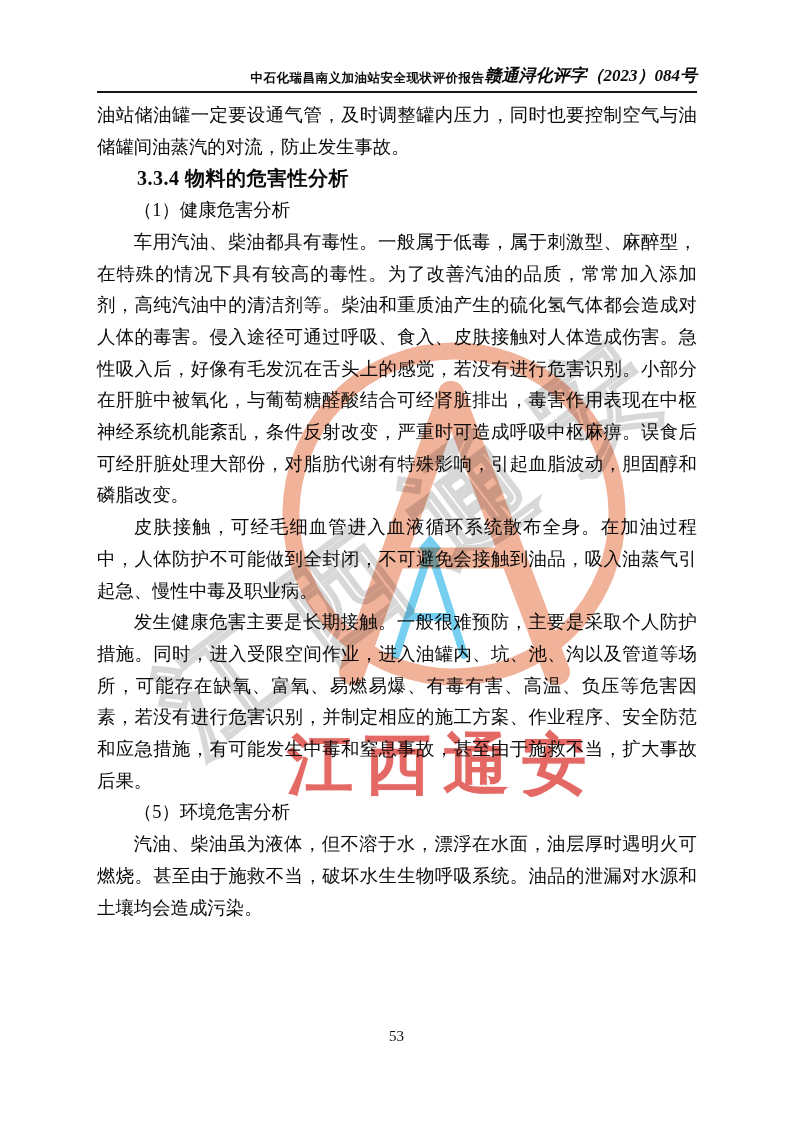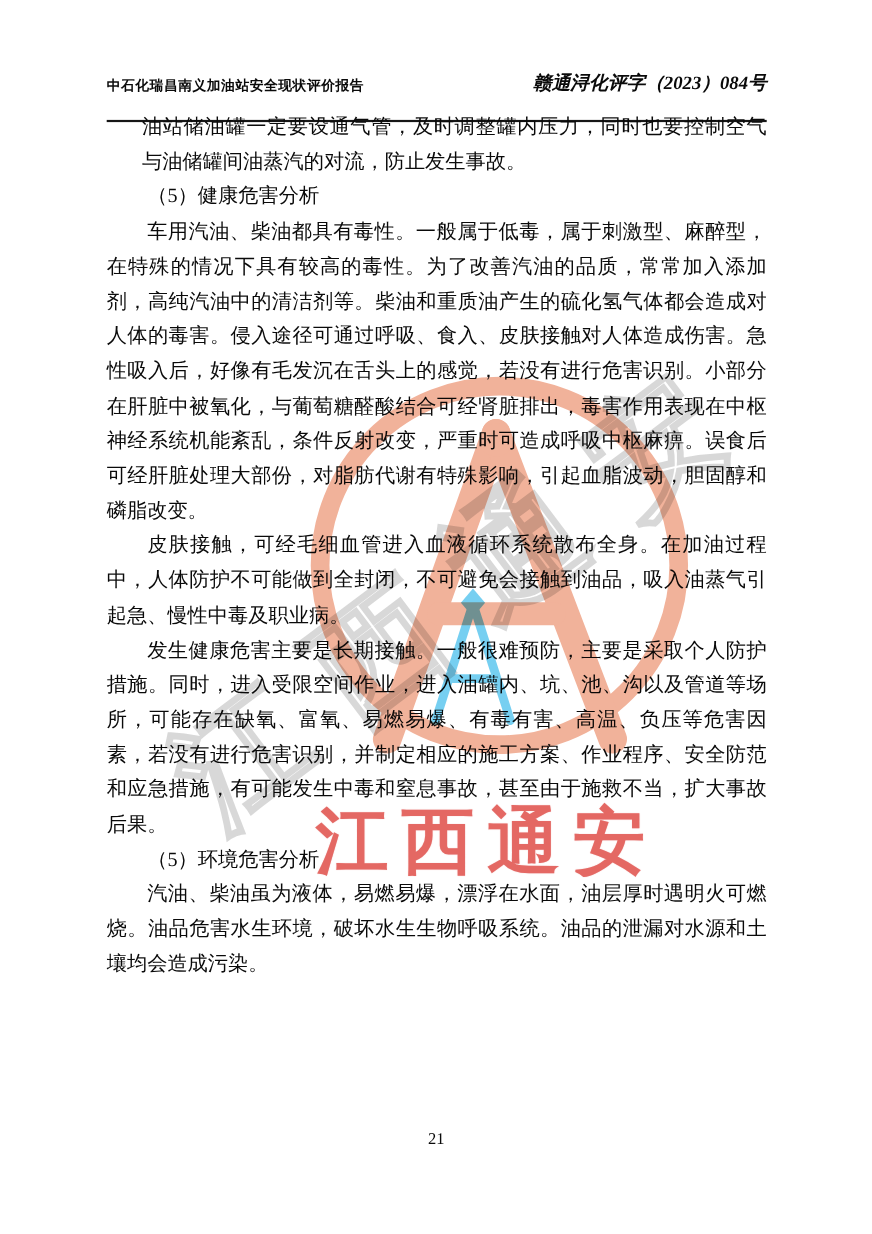--- a/index.html
+++ b/index.html
@@ -7,40 +7,40 @@
     position:relative;
     width:793px;height:1122px;
     background:#ffffff;
     overflow:hidden;
     font-family:"Liberation Serif", serif;
     color:#0a0a0a;
   }
   
   .header{
     position:absolute;left:97px;top:64px;width:600px;
-    display:flex;justify-content:space-between;align-items:flex-end;
+    display:flex;justify-content:flex-end;align-items:flex-end;
     border-bottom:2px solid #161616;
-    padding-bottom:22px;
+    padding-bottom:4px;
   }
   .header-left{
     font-family:"Liberation Sans", sans-serif;
     font-size:12.5px;font-weight:600;letter-spacing:.5px;white-space:nowrap;
   }
   .header-right{
     font-family:"Liberation Serif", serif;
     font-size:17px;font-weight:700;white-space:nowrap;font-style:italic;
   }
   
   .doc-body{
     position:absolute;left:97px;top:100px;width:600px;
     font-size:18.4px;line-height:31.7px;
     text-align:justify;text-justify:inter-ideograph;
   }
   .doc-body p{margin:0;text-indent:2em;}
-  .doc-body p.flush{text-indent:0;margin-left:32px;}
+  .doc-body p.flush{text-indent:0;}
   .sec-heading{
     margin:0;font-size:20px;font-weight:700;line-height:31.7px;
     text-indent:0;letter-spacing:.5px;
   }
   .sub-heading{margin:0;text-indent:2em;}
   
   .page-number{
     position:absolute;left:0;right:0;top:1028px;
     text-align:center;font-size:15px;
   }
@@ -98,24 +98,25 @@
 
   <div class="content-layer">
 
     <div class="header">
       <span class="header-left">中石化瑞昌南义加油站安全现状评价报告</span>
       <span class="header-right">赣通浔化评字（2023）084号</span>
     </div>
 
     <div class="doc-body">
       <p class="flush">油站储油罐一定要设通气管，及时调整罐内压力，同时也要控制空气与油储罐间油蒸汽的对流，防止发生事故。</p>
-      <p class="sub-heading">（5）健康危害分析</p>
+      <p class="sec-heading">3.3.4 物料的危害性分析</p>
+      <p class="sub-heading">（1）健康危害分析</p>
       <p>车用汽油、柴油都具有毒性。一般属于低毒，属于刺激型、麻醉型，在特殊的情况下具有较高的毒性。为了改善汽油的品质，常常加入添加剂，高纯汽油中的清洁剂等。柴油和重质油产生的硫化氢气体都会造成对人体的毒害。侵入途径可通过呼吸、食入、皮肤接触对人体造成伤害。急性吸入后，好像有毛发沉在舌头上的感觉，若没有进行危害识别。小部分在肝脏中被氧化，与葡萄糖醛酸结合可经肾脏排出，毒害作用表现在中枢神经系统机能紊乱，条件反射改变，严重时可造成呼吸中枢麻痹。误食后可经肝脏处理大部份，对脂肪代谢有特殊影响，引起血脂波动，胆固醇和磷脂改变。</p>
       <p>皮肤接触，可经毛细血管进入血液循环系统散布全身。在加油过程中，人体防护不可能做到全封闭，不可避免会接触到油品，吸入油蒸气引起急、慢性中毒及职业病。</p>
       <p>发生健康危害主要是长期接触。一般很难预防，主要是采取个人防护措施。同时，进入受限空间作业，进入油罐内、坑、池、沟以及管道等场所，可能存在缺氧、富氧、易燃易爆、有毒有害、高温、负压等危害因素，若没有进行危害识别，并制定相应的施工方案、作业程序、安全防范和应急措施，有可能发生中毒和窒息事故，甚至由于施救不当，扩大事故后果。</p>
       <p class="sub-heading">（5）环境危害分析</p>
-      <p>汽油、柴油虽为液体，易燃易爆，漂浮在水面，油层厚时遇明火可燃烧。油品危害水生环境，破坏水生生物呼吸系统。油品的泄漏对水源和土壤均会造成污染。</p>
+      <p>汽油、柴油虽为液体，但不溶于水，漂浮在水面，油层厚时遇明火可燃烧。甚至由于施救不当，破坏水生生物呼吸系统。油品的泄漏对水源和土壤均会造成污染。</p>
     </div>
 
-    <div class="page-number">21</div>
+    <div class="page-number">53</div>
   </div>
 
 </div>
 
 </body></html>

